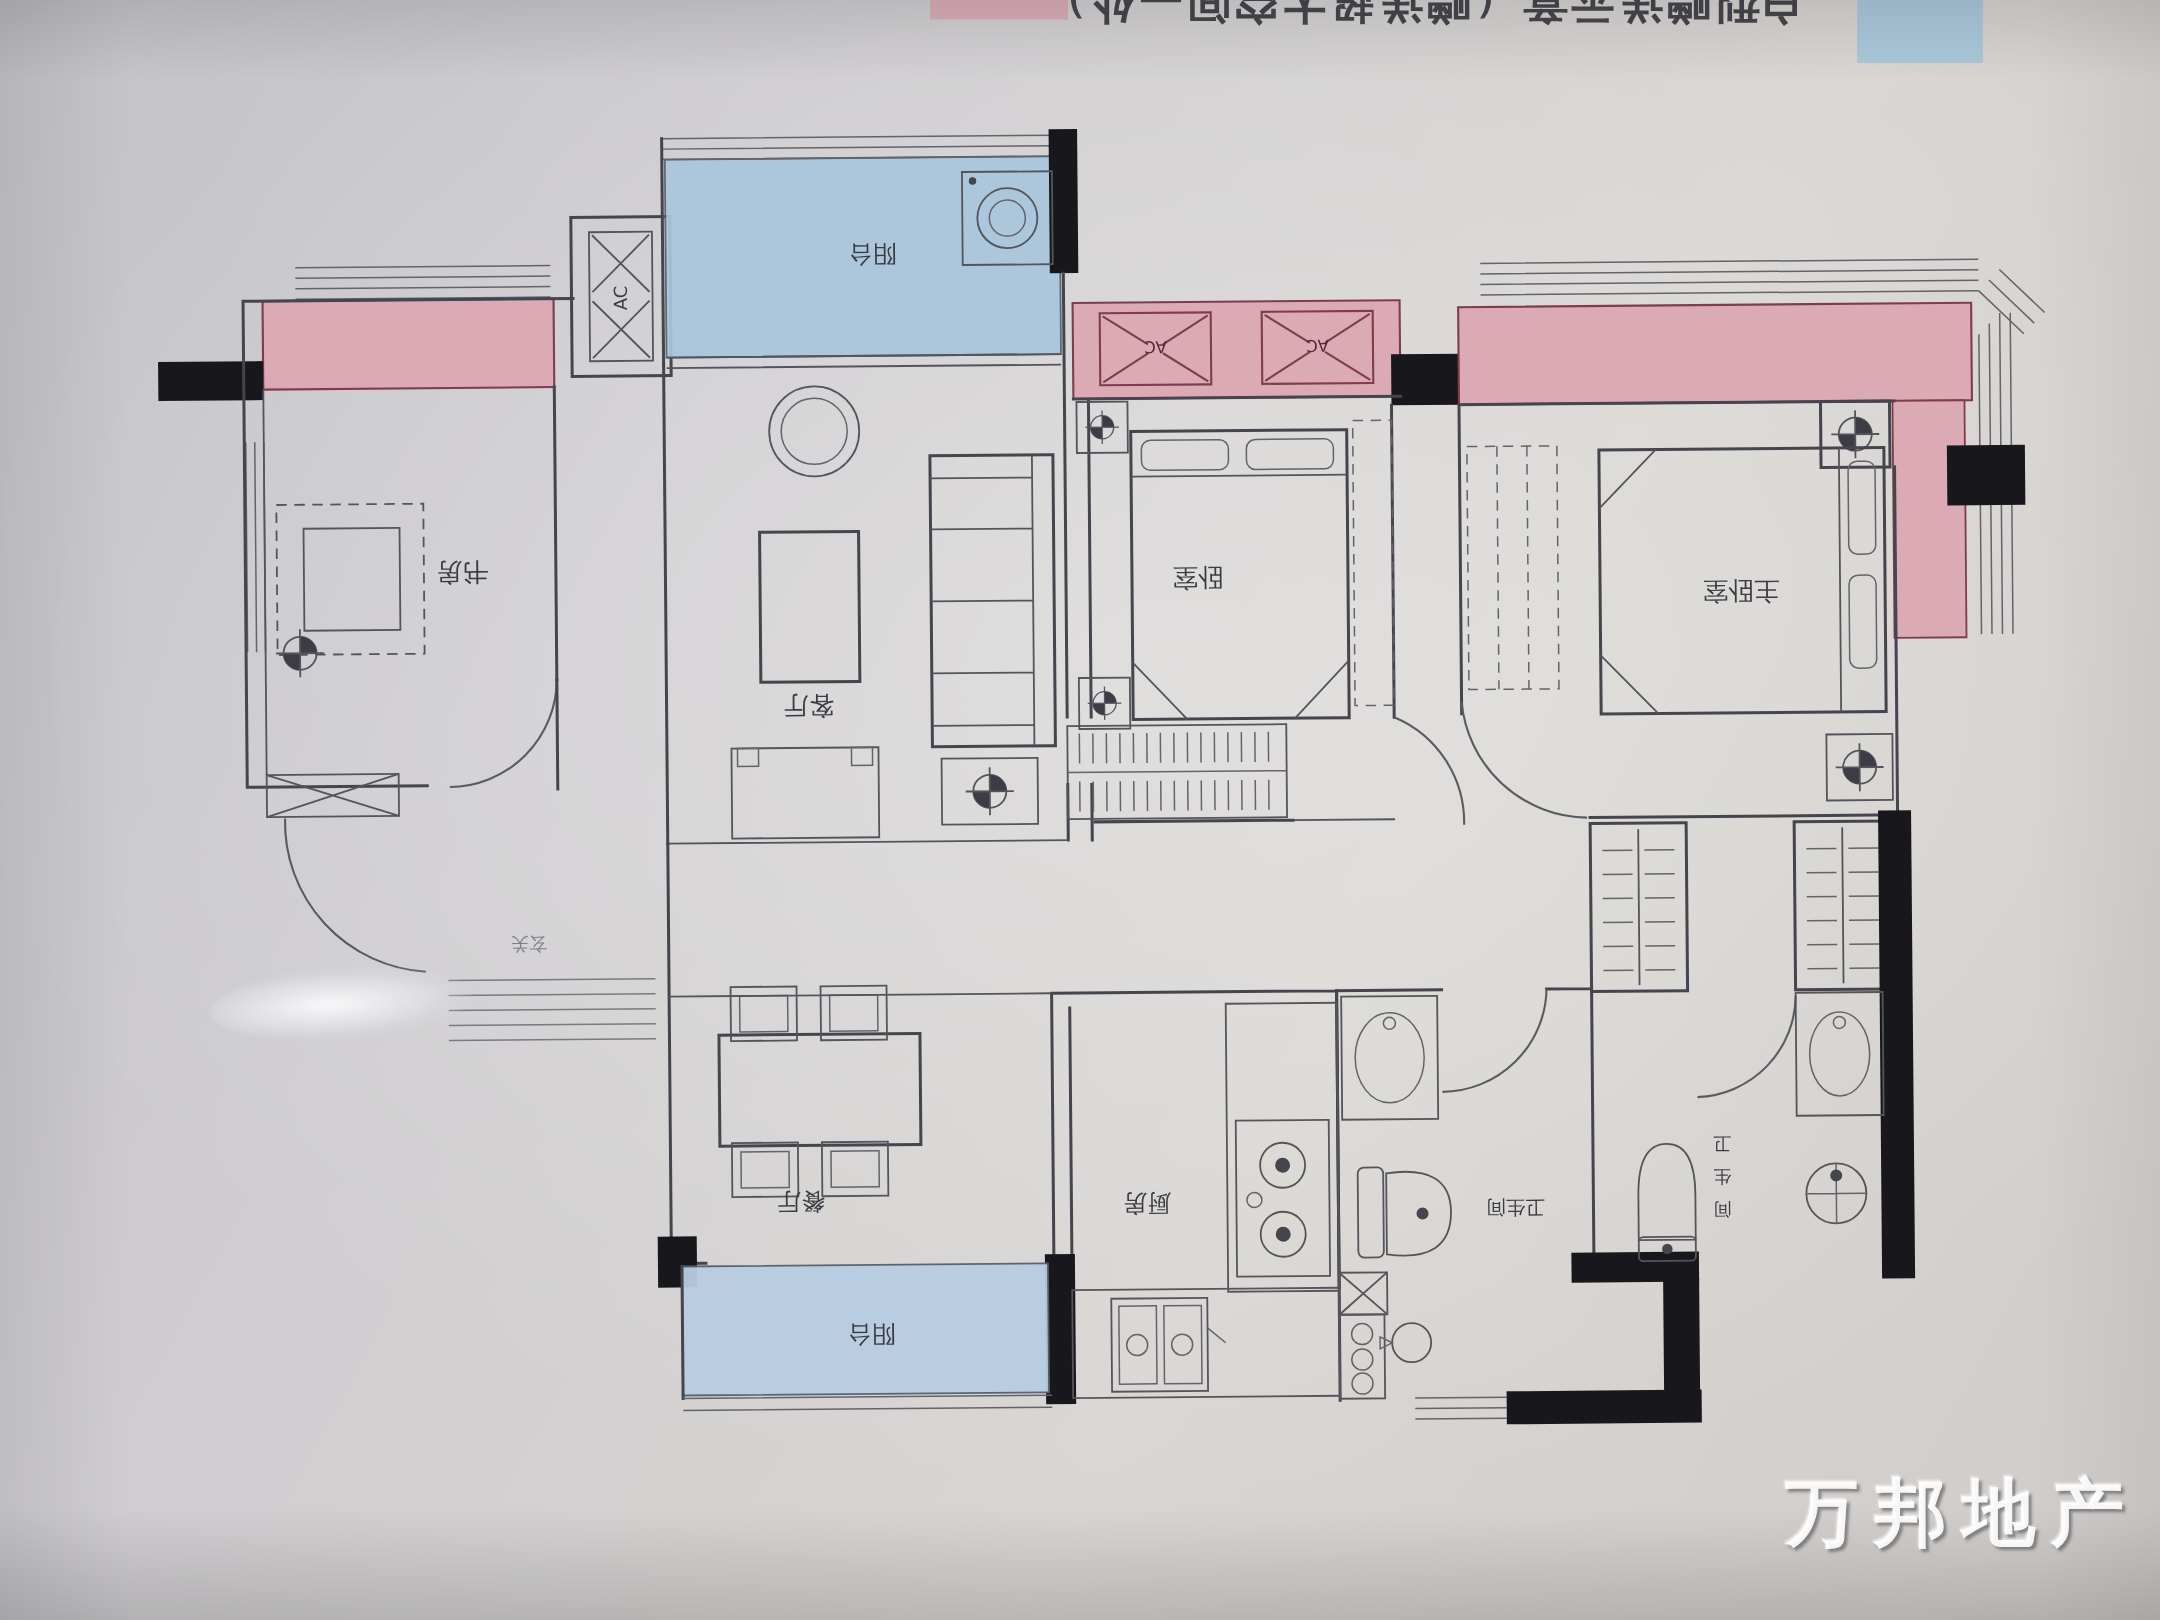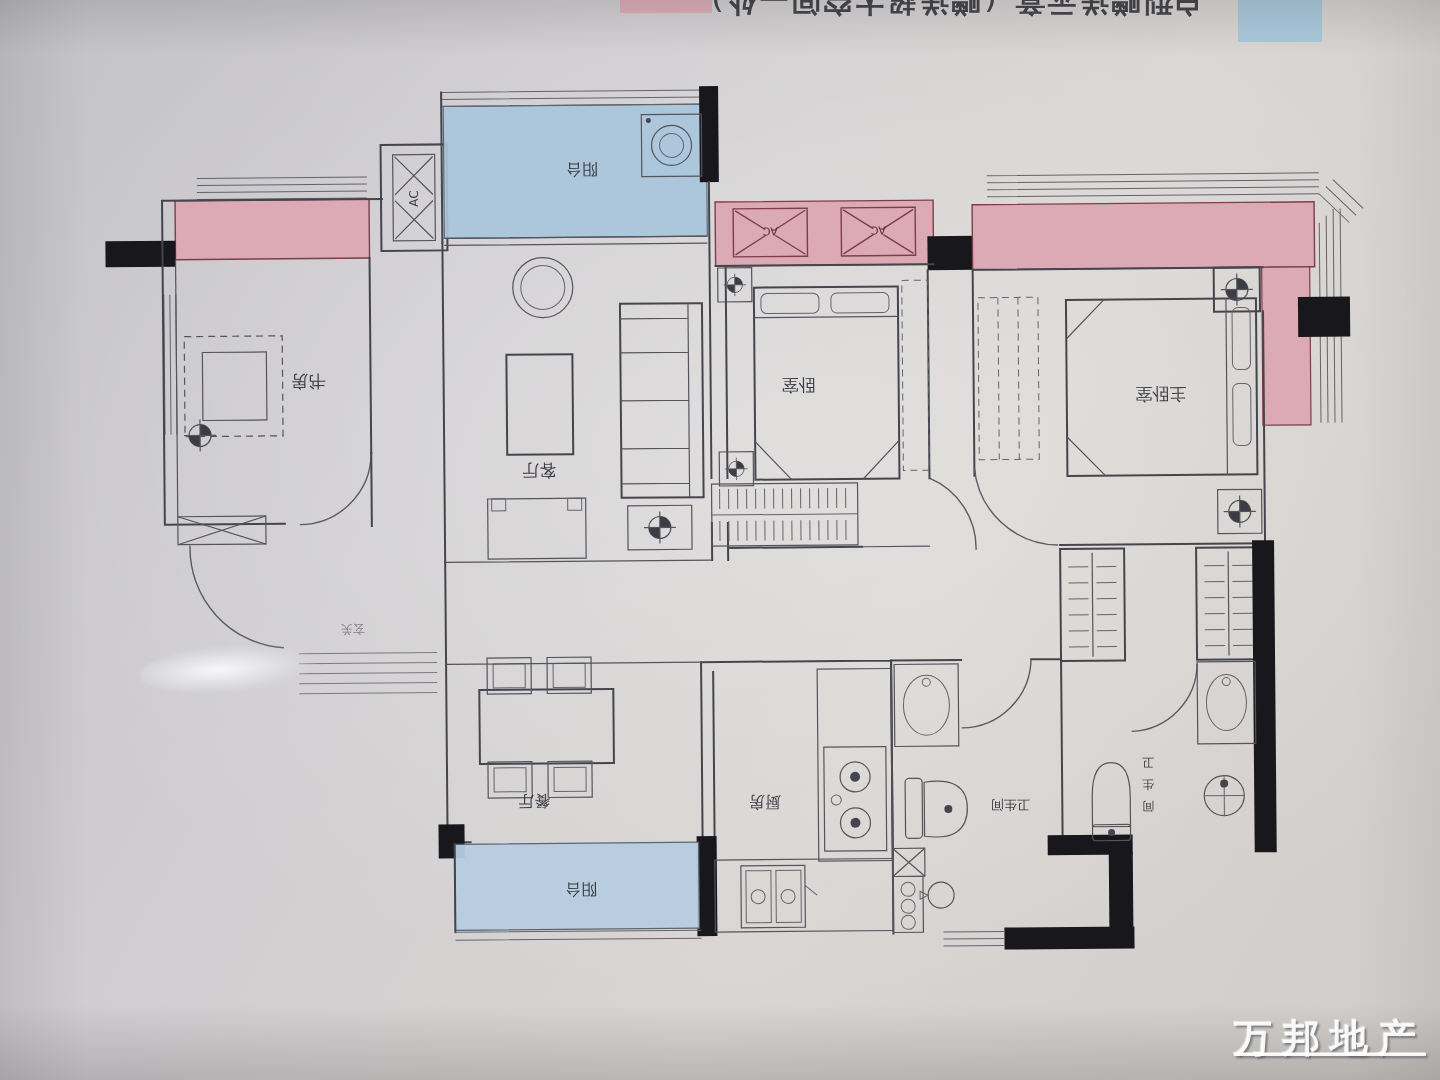--- a/index.html
+++ b/index.html
@@ -23,23 +23,23 @@
   .pinkline{stroke:#7e3c4c;stroke-width:1.4;fill:none;}
   .lbl{fill:#3b3b43;}
   .arc{stroke:#5a5a62;stroke-width:1.4;fill:none;}
   #legend-text{
     position:absolute;left:735px;top:-23px;width:470px;height:44px;
     font-size:30px;font-weight:bold;color:#2e2e36;transform:rotate(180deg);
     letter-spacing:2px;white-space:nowrap;text-align:center;opacity:.85;filter:blur(.4px);}
   #legend-pink{position:absolute;left:620px;top:0;width:92px;height:13px;opacity:.9;}
   #legend-blue{position:absolute;left:1238px;top:0;width:84px;height:42px;opacity:.95;}
   #watermark{
-    position:absolute;right:14px;bottom:16px;font-family:"DejaVu Serif","Liberation Serif",serif;
-    font-size:38px;font-weight:bold;letter-spacing:10px;color:rgba(255,255,255,.92);
-    text-shadow:2px 2px 2px rgba(90,90,95,.65), -1px -1px 1px rgba(255,255,255,.5);text-decoration:underline;}
+    position:absolute;right:14px;bottom:38px;font-family:"DejaVu Serif","Liberation Serif",serif;
+    font-size:49px;font-weight:bold;letter-spacing:10px;color:rgba(255,255,255,.92);
+    text-shadow:2px 2px 2px rgba(90,90,95,.65), -1px -1px 1px rgba(255,255,255,.5);}
   .smudge{position:absolute;left:140px;top:645px;width:175px;height:48px;border-radius:50%;
     background:radial-gradient(ellipse at 45% 50%, rgba(250,250,252,.95), rgba(220,220,224,.35) 60%, rgba(210,210,214,0) 75%);
     transform:rotate(-4deg);filter:blur(1px);}
 </style>
 </head>
 <body>
 
 <div id="legend-pink" style="background:#dcaab5;"></div>
 <div id="legend-text">户型赠送示意（赠送超大空间—处）</div>
 <div id="legend-blue" style="background:#a9c8dc;"></div>

